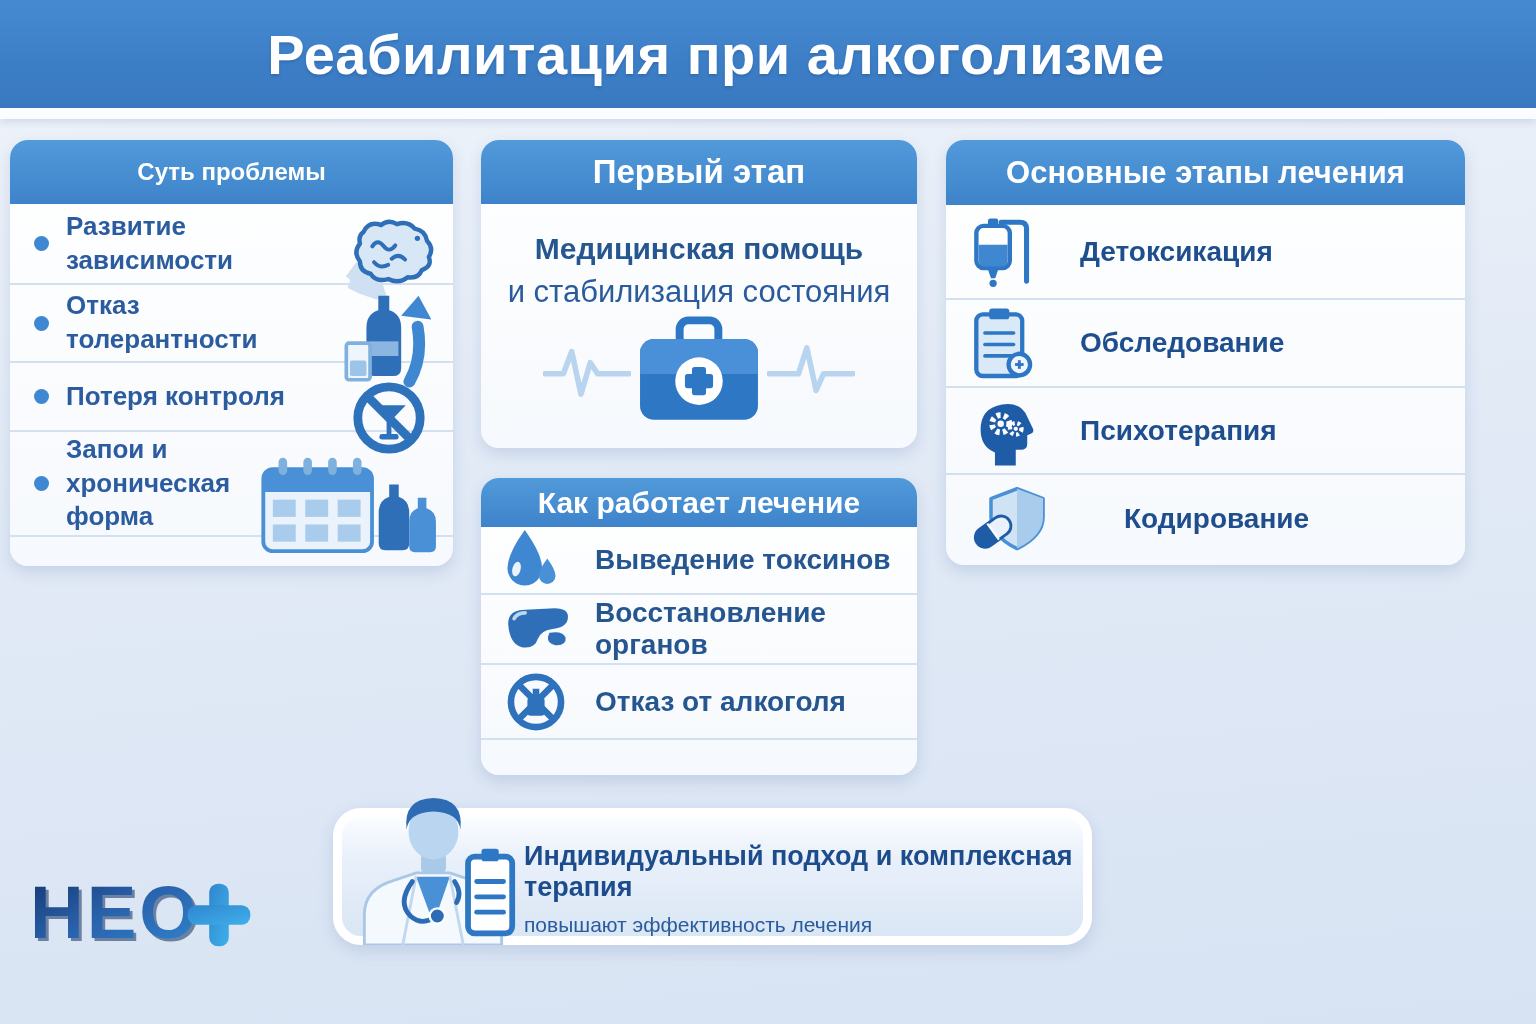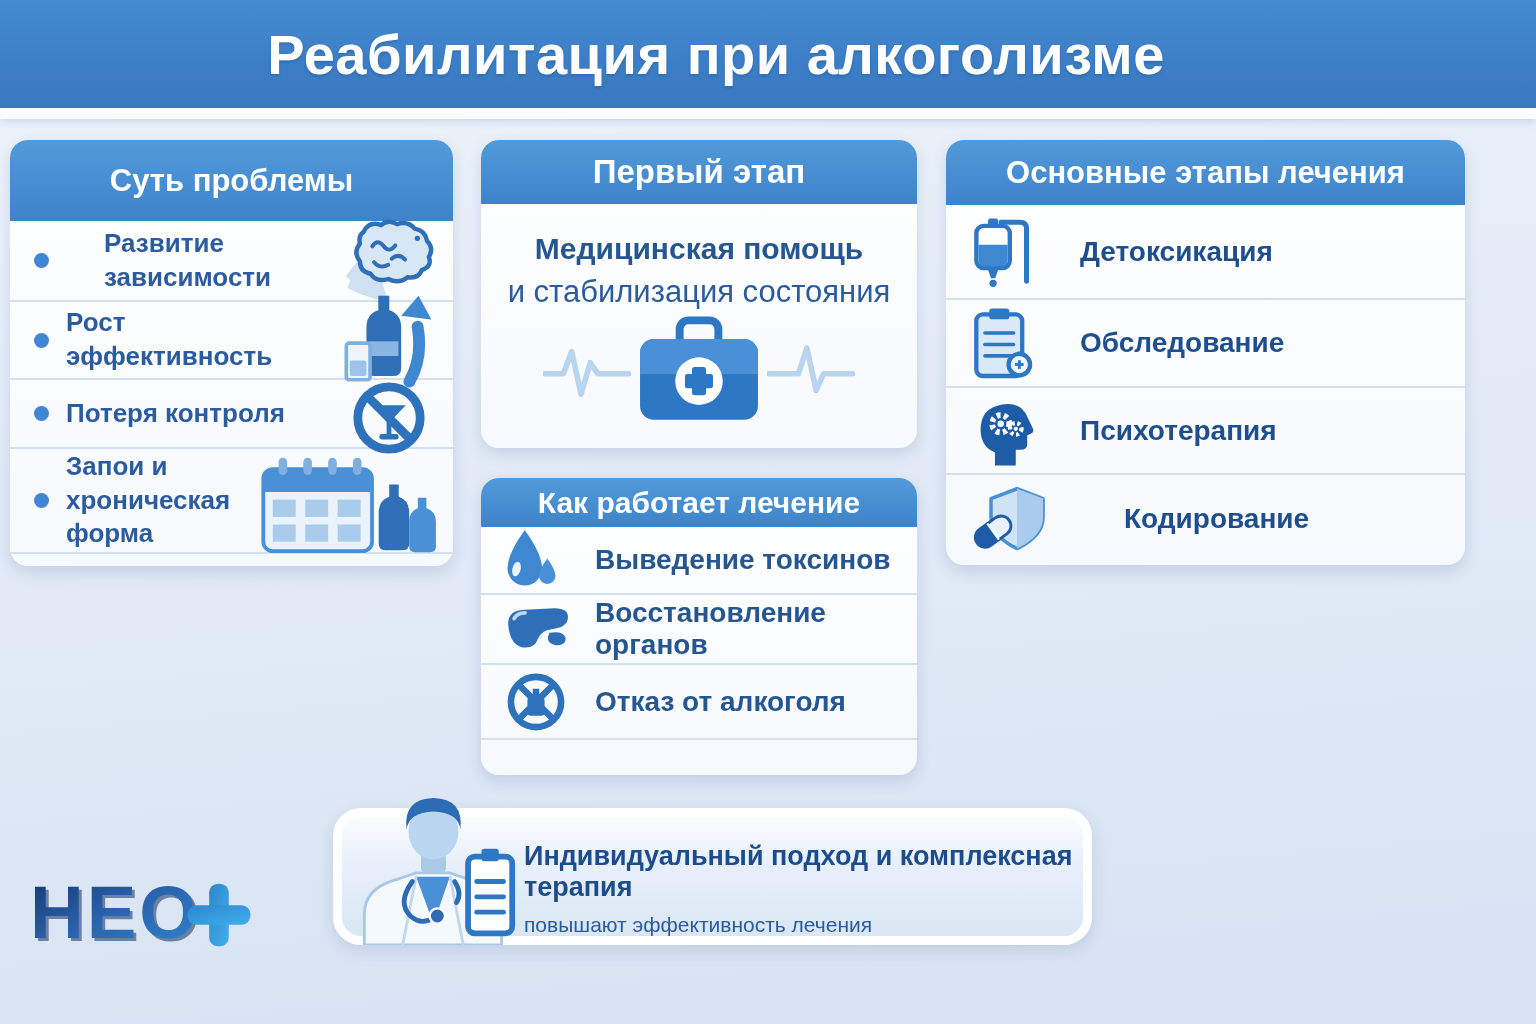--- a/index.html
+++ b/index.html
@@ -14,21 +14,21 @@
   .top-banner .title{color:#ffffff;font-size:56px;font-weight:bold;letter-spacing:.5px;
     transform:translateX(-52px);text-shadow:0 2px 3px rgba(25,60,115,.28);}
   
   .card{position:absolute;background:linear-gradient(180deg,#ffffff 0%,#f6f9fd 100%);
     border-radius:18px;box-shadow:0 6px 16px rgba(45,85,150,.16);}
   .card-header{background:linear-gradient(180deg,#529ada 0%,#3e83ca 100%);
     border-radius:18px 18px 0 0;color:#ffffff;font-weight:bold;
     display:flex;align-items:center;justify-content:center;}
   
   .card-problem{left:10px;top:140px;width:443px;height:426px;}
-  .card-problem .card-header{height:81px;font-size:31px;}
+  .card-problem .card-header{height:64px;font-size:24px;}
   .p-row{display:flex;align-items:center;border-bottom:2px solid #d3e0ef;
     padding-left:24px;padding-right:128px;box-sizing:border-box;}
   .p-bullet{width:15px;height:15px;border-radius:50%;background:#3f87d0;flex:0 0 15px;margin-right:17px;}
   .p-label{font-size:26px;font-weight:bold;color:#2c5ca0;line-height:1.3;}
   .p-icon{position:absolute;}
   
   .card-first{left:481px;top:140px;width:436px;height:308px;}
   .card-first .card-header{height:64px;font-size:33px;}
   .fs-text{text-align:center;margin-top:28px;}
   .fs-line1{font-size:30px;font-weight:bold;color:#26568f;}
@@ -67,27 +67,27 @@
 <body>
 
 <div class="stage">
 
   <div class="top-banner">
     <div class="title">Реабилитация при алкоголизме</div>
   </div>
 
   <div class="card card-problem">
     <div class="card-header">Суть проблемы</div>
-    <div class="p-row" style="height:81px;gap:38px;">
+    <div class="p-row" style="height:81px;">
       <span class="p-bullet"></span>
       <span class="p-label">Развитие зависимости</span>
     </div>
     <div class="p-row" style="height:78px;">
       <span class="p-bullet"></span>
-      <span class="p-label">Рост эффективность</span>
+      <span class="p-label">Отказ толерантности</span>
     </div>
     <div class="p-row" style="height:69px;">
       <span class="p-bullet"></span>
       <span class="p-label">Потеря контроля</span>
     </div>
     <div class="p-row" style="height:105px;">
       <span class="p-bullet"></span>
       <span class="p-label" style="max-width:235px;">Запои и хроническая форма</span>
     </div>
 

